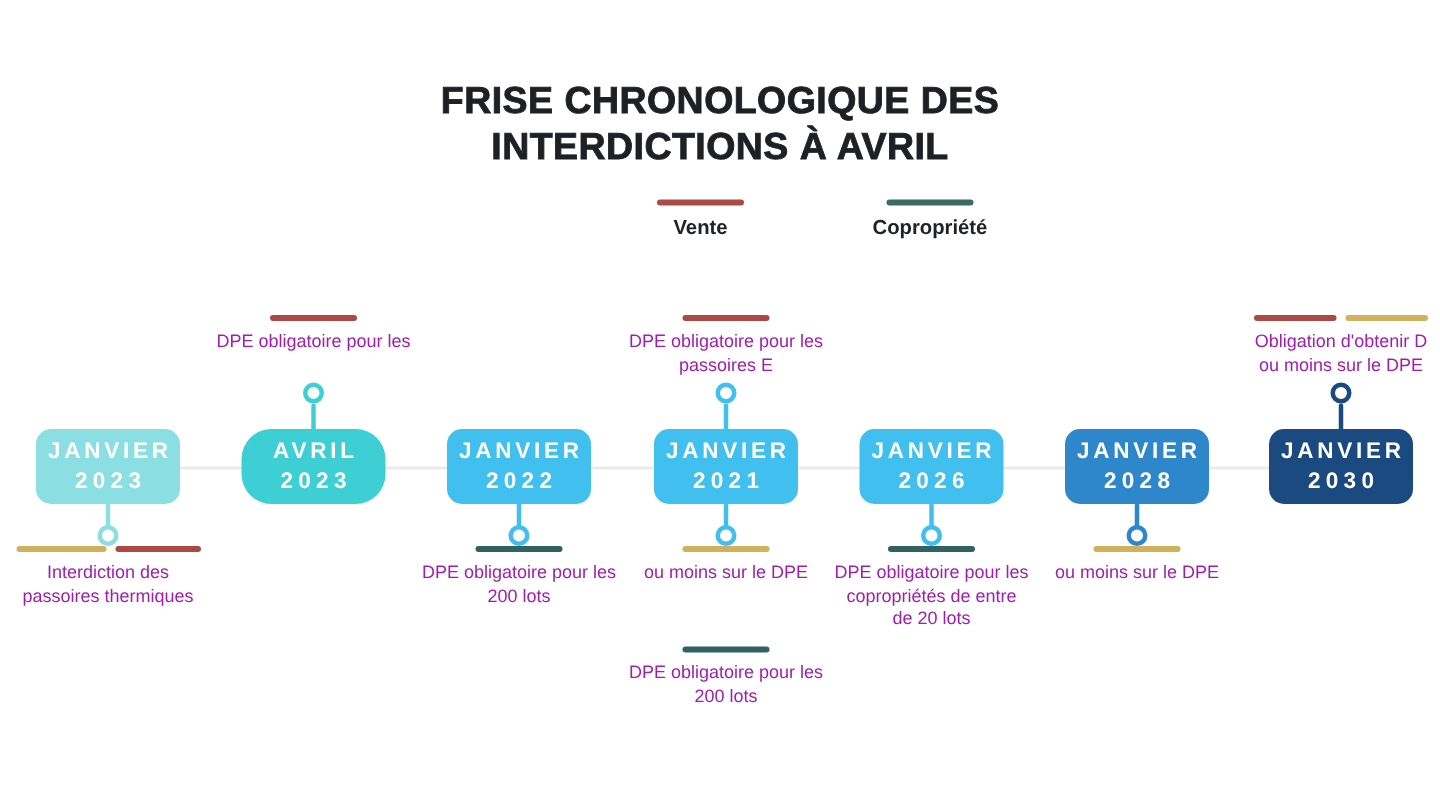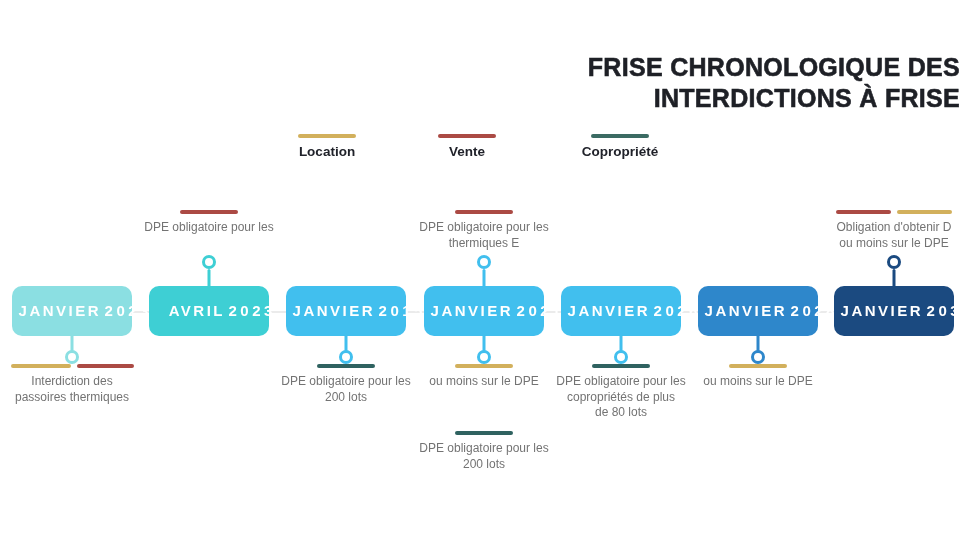--- a/index.html
+++ b/index.html
@@ -6,75 +6,71 @@
   .canvas {
     position:relative; width:960px; height:540px; background:#ffffff;
     overflow:hidden; font-family:"Liberation Sans", sans-serif;
   }
   
   .title {
     position:absolute; top:52px; left:0; right:0; text-align:center;
     font-size:25px; line-height:31px; font-weight:800; color:#1e2026;
     letter-spacing:0.3px; -webkit-text-stroke:0.6px #1e2026;
   }
-  .title span { display:block;text-align:right; }
+  .title span { display:block; }
   
   .legend-item { position:absolute; top:124px; width:120px; text-align:center; }
   .li-0 { left:267px; } .li-1 { left:407px; } .li-2 { left:560px; }
   .legend-bar { display:inline-block; width:58px; height:4px; border-radius:2px; }
   .legend-label { display:block; margin-top:2px; font-size:13.5px; font-weight:700; color:#20222a; }
   
   .tl-line { position:absolute; top:311px; left:70px; width:826px; height:2px; background:#ebebeb; }
   .event { position:absolute; top:0; height:540px; width:170px; }
   .e0{left:-13px} .e1{left:124px} .e2{left:261px} .e3{left:399px}
   .e4{left:536px} .e5{left:673px} .e6{left:809px}
   .node {
     position:absolute; top:286px; left:50%; transform:translateX(-50%);
     width:96px; height:50px; border-radius:10px;
-    display:flex; flex-direction:row; align-items:center; justify-content:center;
-    color:#ffffff; font-weight:700;padding-left:24px;
+    display:flex; flex-direction:column; align-items:center; justify-content:center;
+    color:#ffffff; font-weight:700;
   }
   .node .month { font-size:15px; line-height:20px; letter-spacing:2.5px; padding-left:2.5px; }
   .node .year  { font-size:15px; line-height:20px; letter-spacing:3.5px; padding-left:3.5px; }
   .vline { position:absolute; left:50%; transform:translateX(-50%); width:3px; border-radius:1.5px; }
   .vline.up   { top:269px; height:18px; }
   .vline.down { top:335px; height:17px; }
   .dot {
     position:absolute; left:50%; transform:translateX(-50%);
     width:8px; height:8px; border:3px solid #000; border-radius:50%; background:#fff;
   }
   .dot.up   { top:255px; }
   .dot.down { top:350px; }
   .bars { position:absolute; left:0; right:0; display:flex; justify-content:center; gap:6px; }
   .bars.above  { top:210px; }
   .bars.below  { top:364px; }
   .bars.below2 { top:431px; }
   .bar { height:4px; border-radius:2px; width:58px; }
   .bar.w60 { width:60px; } .bar.w57 { width:57px; } .bar.w55 { width:55px; }
   .anno-text { position:absolute; left:0; right:0; text-align:center;
-    font-size:12px; line-height:15.5px; color:#737373; }
+    font-size:12px; line-height:15.5px; color:#a21caf; }
   .anno-text.above  { top:220px; }
   .anno-text.below  { top:374px; }
   .anno-text.below2 { top:441px; }
   .anno-text span { display:block; }
 </style>
 </head>
 <body>
 
 <div class="canvas">
 
   <div class="title">
     <span>FRISE CHRONOLOGIQUE DES</span>
-    <span>INTERDICTIONS À FRISE</span>
-  </div>
-
-  <div class="legend-item li-0">
-    <span class="legend-bar" style="background: rgb(210, 176, 92);"></span>
-    <span class="legend-label">Location</span>
-  </div>
+    <span>INTERDICTIONS À AVRIL</span>
+  </div>
+
   <div class="legend-item li-2">
     <span class="legend-bar" style="background: rgb(59, 107, 99);"></span>
     <span class="legend-label">Copropriété</span>
   </div>
   <div class="legend-item li-1">
     <span class="legend-bar" style="background: rgb(171, 74, 68);"></span>
     <span class="legend-label">Vente</span>
   </div>
 
   <div class="tl-line"></div>
@@ -90,38 +86,38 @@
       <span class="bar w60" style="background: rgb(210, 176, 92);"></span>
       <span class="bar w57" style="background: rgb(171, 74, 68);"></span>
     </div>
     <div class="anno-text below">
       <span>Interdiction des</span>
       <span>passoires thermiques</span>
     </div>
   </div>
 
   <div class="event e1">
-    <div class="node" style="background: rgb(62, 207, 212);">
+    <div class="node" style="background: rgb(62, 207, 212); border-radius: 20px;">
       <span class="month">AVRIL</span>
       <span class="year">2023</span>
     </div>
     <span class="vline up" style="background: rgb(62, 207, 212);"></span>
     <span class="dot up" style="border-color: rgb(62, 207, 212);"></span>
     <div class="bars above">
       <span class="bar" style="background: rgb(171, 74, 68);"></span>
     </div>
     <div class="anno-text above">
       <span>DPE obligatoire pour les</span>
     </div>
   </div>
 
   <div class="event e2">
     <div class="node" style="background: rgb(65, 191, 238);">
       <span class="month">JANVIER</span>
-      <span class="year">2015</span>
+      <span class="year">2022</span>
     </div>
     <span class="vline down" style="background: rgb(65, 191, 238);"></span>
     <span class="dot down" style="border-color: rgb(65, 191, 238);"></span>
     <div class="bars below">
       <span class="bar" style="background: rgb(47, 98, 96);"></span>
     </div>
     <div class="anno-text below">
       <span>DPE obligatoire pour les</span>
       <span>200 lots</span>
     </div>
@@ -132,21 +128,21 @@
       <span class="month">JANVIER</span>
       <span class="year">2021</span>
     </div>
     <span class="vline up" style="background: rgb(65, 191, 238);"></span>
     <span class="dot up" style="border-color: rgb(65, 191, 238);"></span>
     <div class="bars above">
       <span class="bar" style="background: rgb(171, 74, 68);"></span>
     </div>
     <div class="anno-text above">
       <span>DPE obligatoire pour les</span>
-      <span>thermiques E</span>
+      <span>passoires E</span>
     </div>
     <span class="vline down" style="background: rgb(65, 191, 238);"></span>
     <span class="dot down" style="border-color: rgb(65, 191, 238);"></span>
     <div class="bars below">
       <span class="bar" style="background: rgb(210, 176, 92);"></span>
     </div>
     <div class="anno-text below">
       <span>ou moins sur le DPE</span>
     </div>
     <div class="bars below2">
@@ -163,22 +159,22 @@
       <span class="month">JANVIER</span>
       <span class="year">2026</span>
     </div>
     <span class="vline down" style="background: rgb(65, 191, 238);"></span>
     <span class="dot down" style="border-color: rgb(65, 191, 238);"></span>
     <div class="bars below">
       <span class="bar" style="background: rgb(47, 98, 96);"></span>
     </div>
     <div class="anno-text below">
       <span>DPE obligatoire pour les</span>
-      <span>copropriétés de plus</span>
-      <span>de 80 lots</span>
+      <span>copropriétés de entre</span>
+      <span>de 20 lots</span>
     </div>
   </div>
 
   <div class="event e5">
     <div class="node" style="background: rgb(46, 135, 203);">
       <span class="month">JANVIER</span>
       <span class="year">2028</span>
     </div>
     <span class="vline down" style="background: rgb(46, 135, 203);"></span>
     <span class="dot down" style="border-color: rgb(46, 135, 203);"></span>

